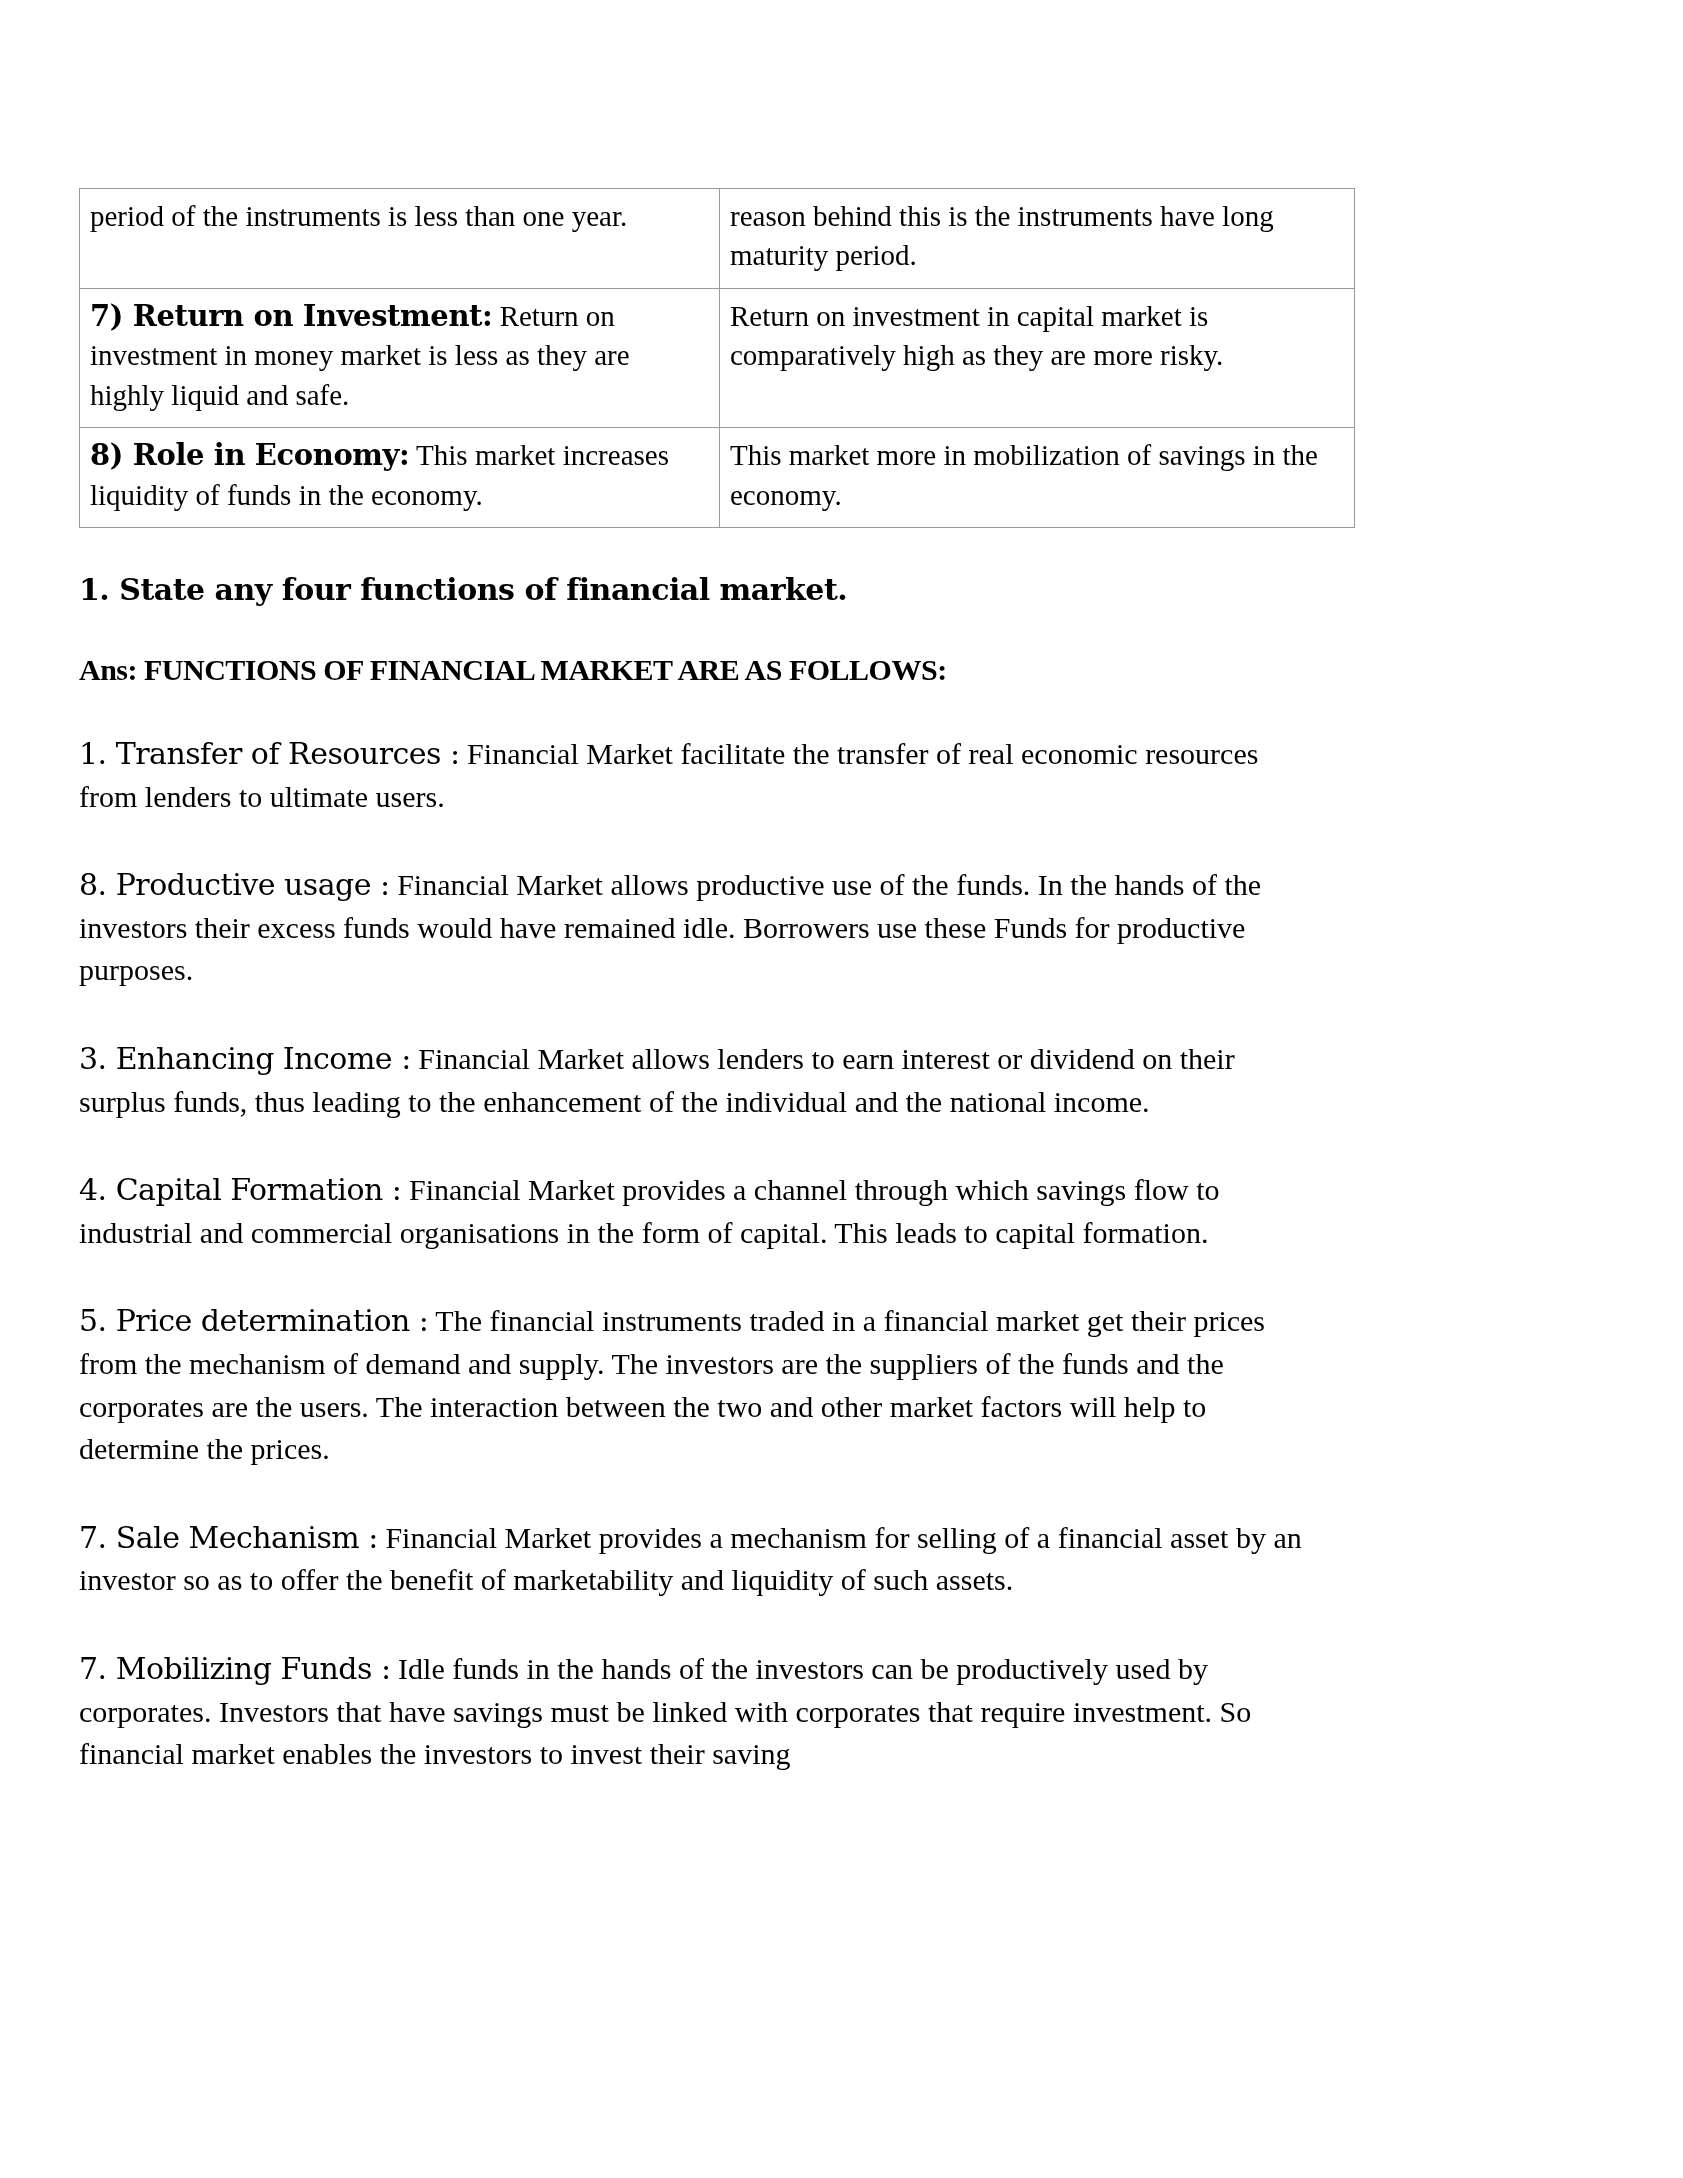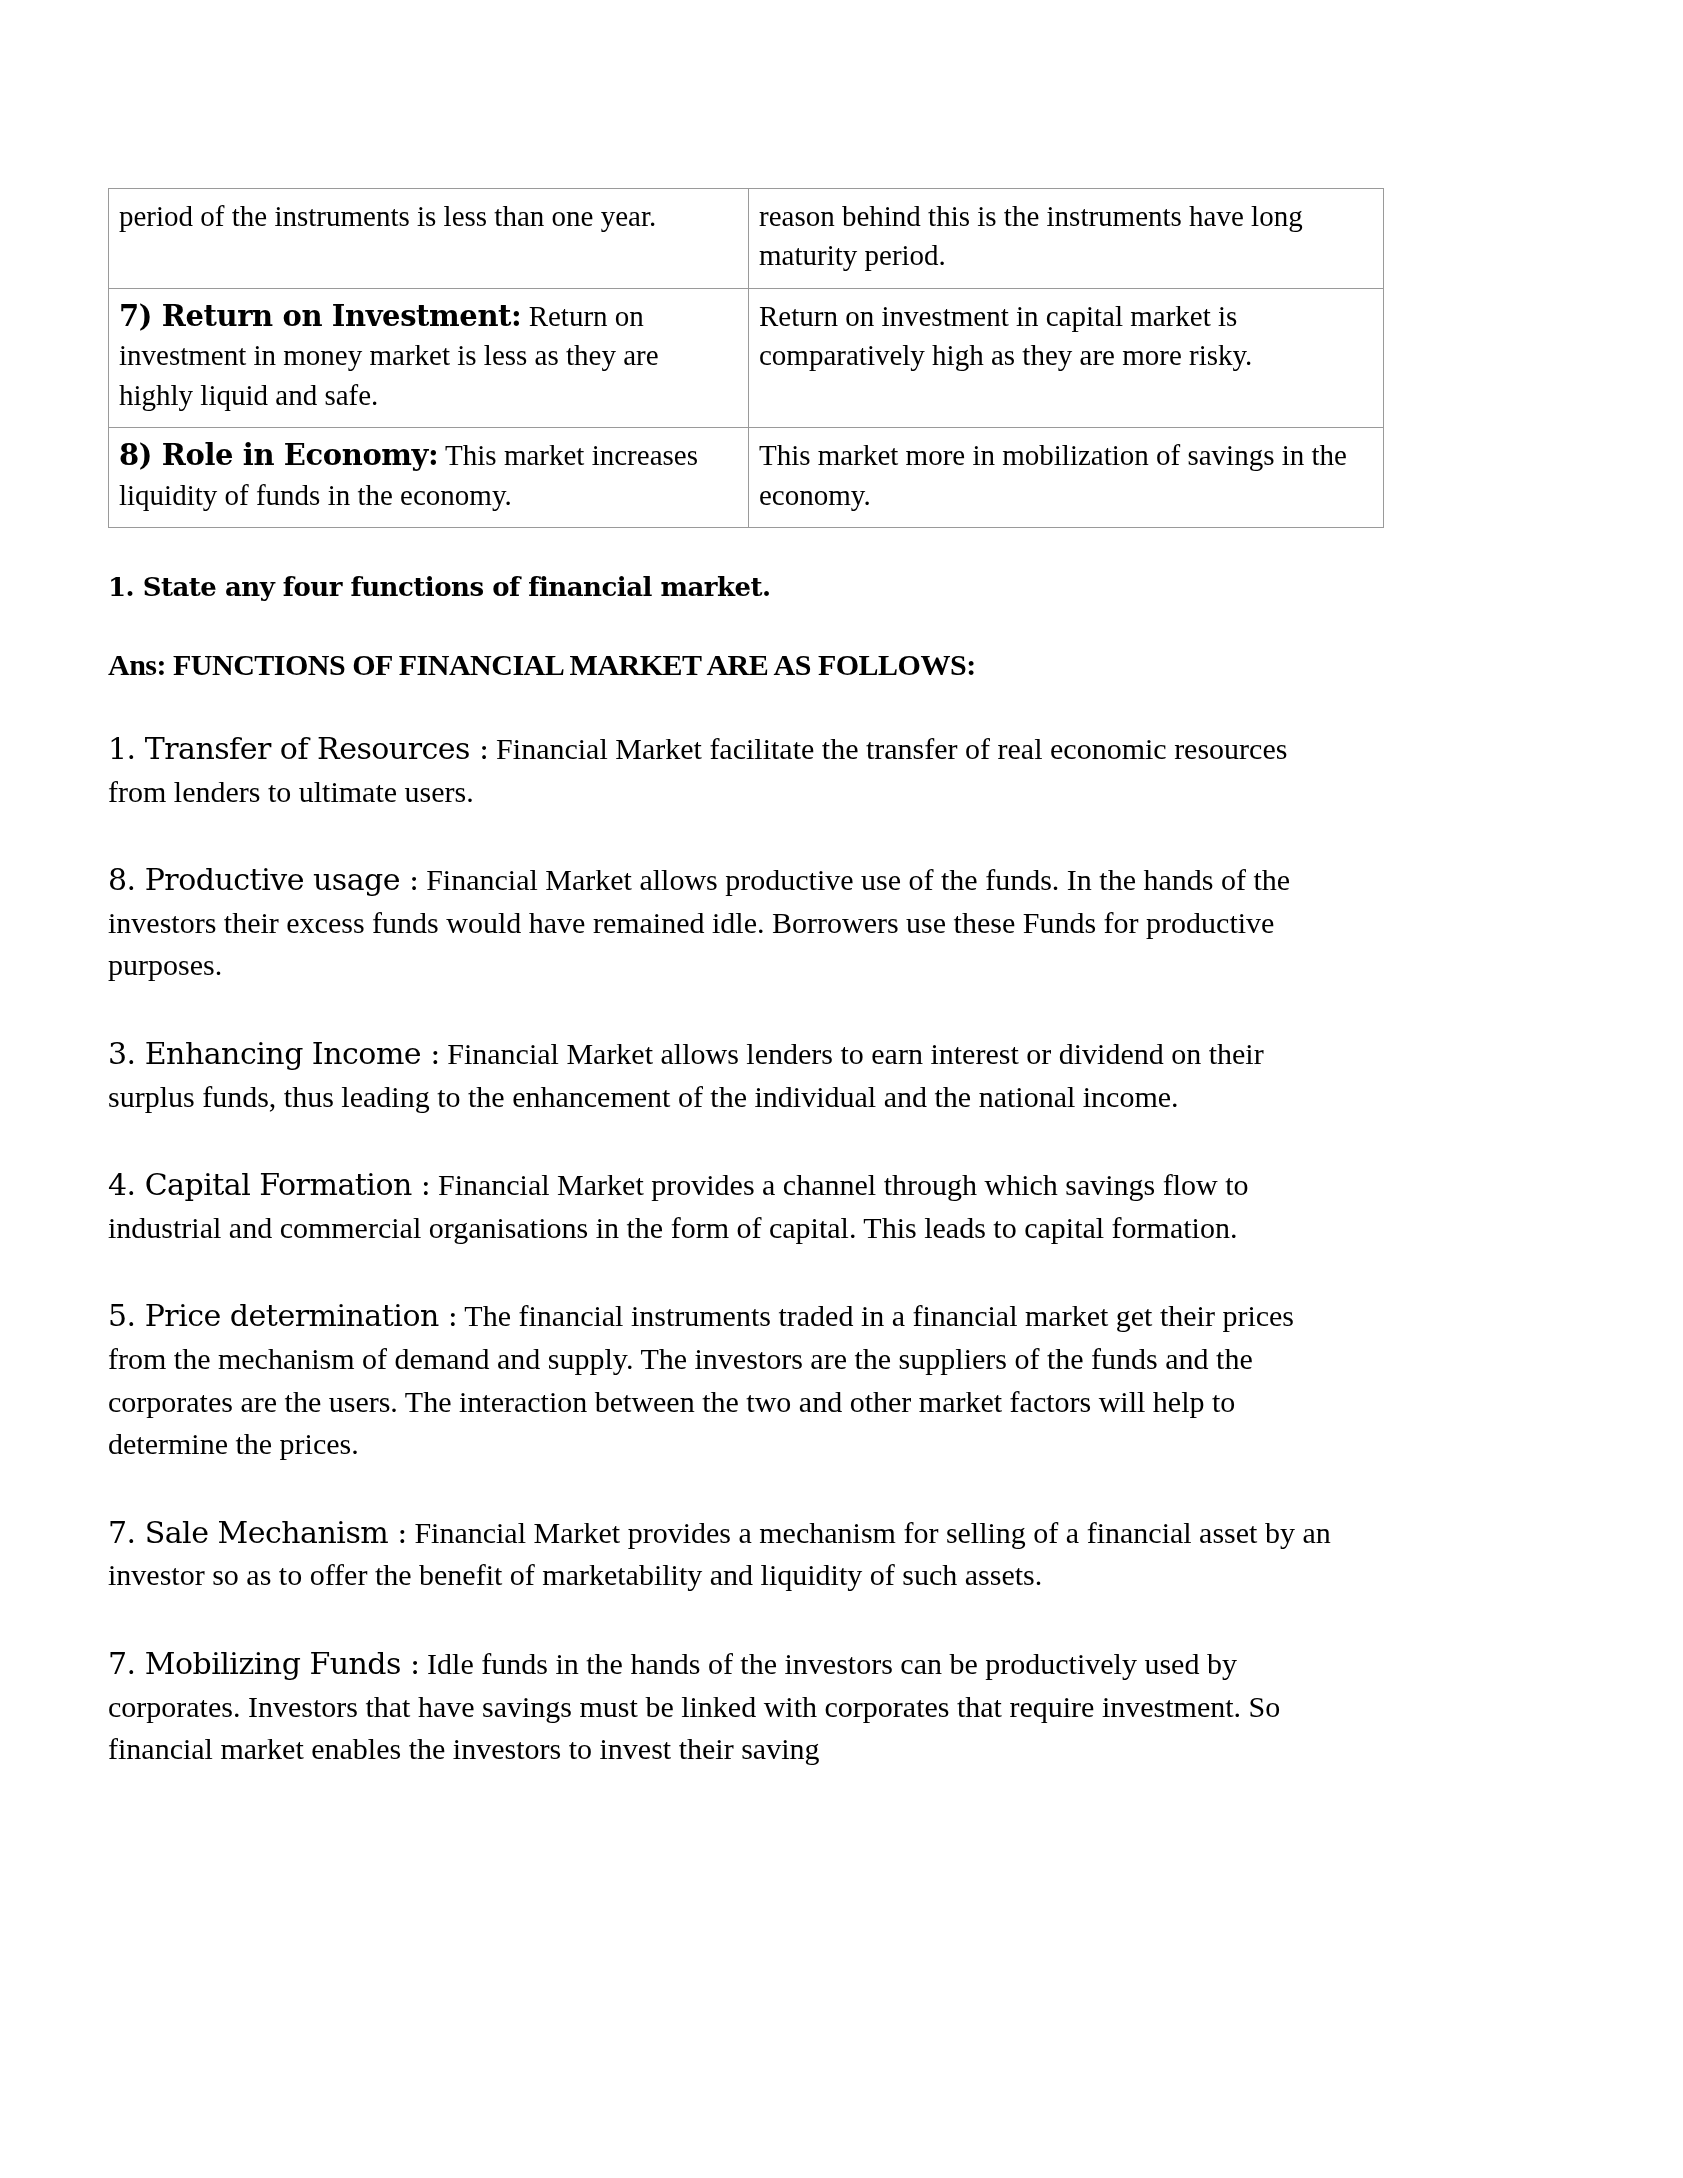--- a/index.html
+++ b/index.html
@@ -13,21 +13,21 @@
     font-family: "Liberation Serif", "DejaVu Serif", serif;
     color: #000000;
     -webkit-font-smoothing: antialiased;
   }
   .page {
     position: relative;
     width: 1683px;
     height: 1912px;
     background: #ffffff;
     box-sizing: border-box;
-    padding: 188px 183px 0 108px;
+    padding: 188px 183px 0 79px;
   }
 
   
   .cmp-table {
     width: 1233px;
     border-collapse: collapse;
     table-layout: fixed;
     margin: 0 0 0 0;
   }
   .cmp-table td {
@@ -51,21 +51,21 @@
   .q-heading {
     font-family: "DejaVu Serif", "Liberation Serif", serif;
     font-weight: 700;
     font-size: 30px;
     letter-spacing: -0.5px;
     margin: 51px 0 0 0;
   }
   .sub-heading {
     font-family: "DejaVu Serif", "Liberation Serif", serif;
     font-weight: 700;
-    font-size: 26px;
+    font-size: 30px;
     letter-spacing: -0.5px;
     margin: 44px 0 0 0;
   }
   .ans-heading {
     font-family: Liberation Serif, serif;
     font-weight: 700;
     font-size: 30px;
     letter-spacing: -0.5px;
     margin: 46px 0 0 0;
   }

